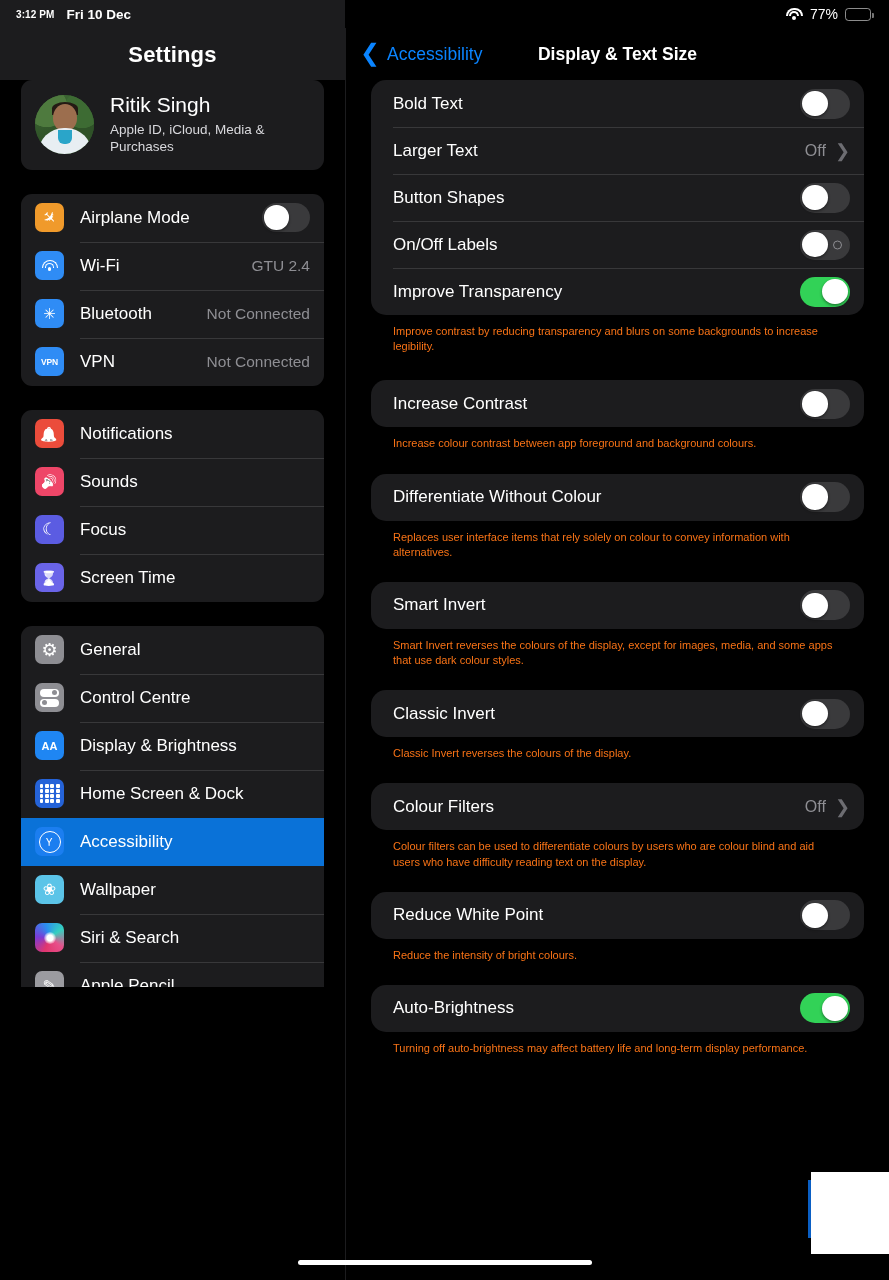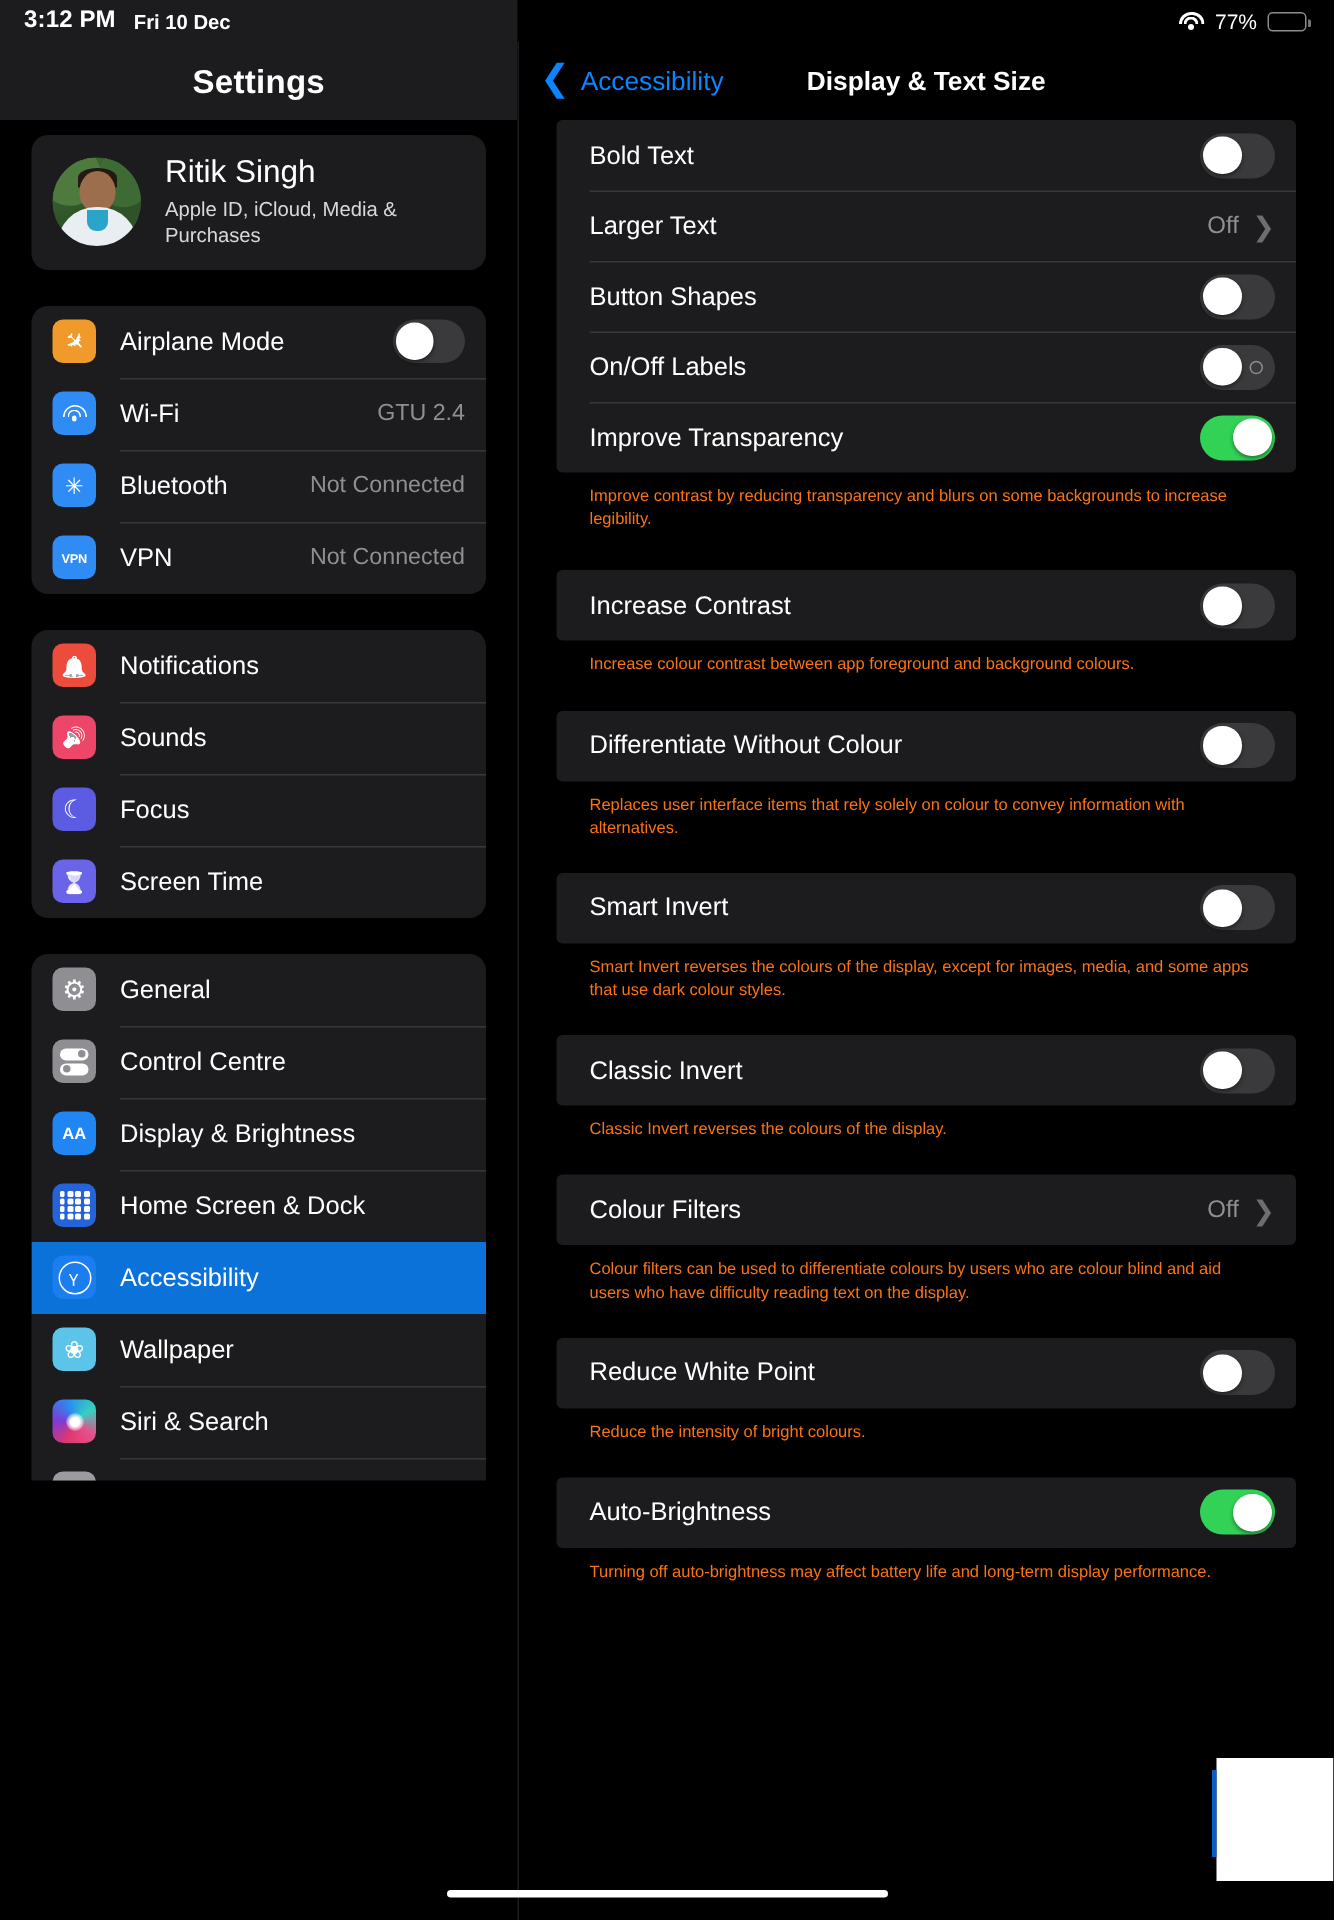--- a/index.html
+++ b/index.html
@@ -12,21 +12,21 @@
     position:relative;
   }
 
   
   .statusbar {
     position:absolute; top:0; left:0; width:889px; height:28px;
     display:flex; align-items:center; z-index:30;
   }
   .sb-left { width:345px; height:28px; background:#1c1c1e; display:flex; align-items:center; padding-left:16px; gap:12px; }
   .sb-right { flex:1; height:28px; background:#000; display:flex; align-items:center; justify-content:flex-end; padding-right:18px; gap:7px; }
-  .sb-time { font-size:16px; font-weight:600; color:#fff; letter-spacing:.1px; }
+  .sb-time { font-size:10px; font-weight:600; color:#fff; letter-spacing:.1px; }
   .sb-date { font-size:13.5px; font-weight:600; color:#fff; }
   .wifi-ico { display:inline-block; width:17px; height:13px; position:relative; }
   .wifi-ico i { position:absolute; display:block; border:2px solid #fff; border-bottom:none;
     border-top-left-radius:50px; border-top-right-radius:50px; }
   .wifi-ico i:nth-child(1){ width:17px;height:8.5px; left:0; top:0; }
   .wifi-ico i:nth-child(2){ width:10px;height:5px; left:3.5px; top:3.5px; }
   .wifi-ico i:nth-child(3){ width:4px;height:4px; left:6.5px; top:8px; background:#fff; border:none; border-radius:50%; }
   .sb-batt-text { font-size:14px; font-weight:500; }
   .batt { width:26px; height:13px; border:1.4px solid rgba(255,255,255,.55); border-radius:3.5px; position:relative; padding:1.5px; }
   .batt::after { content:""; position:absolute; right:-3.5px; top:4px; width:2px; height:5px;
@@ -40,21 +40,21 @@
   }
   .sidebar-header {
     position:absolute; top:0; left:0; width:345px; height:80px;
     background:#1c1c1e; display:flex; align-items:flex-end; justify-content:center;
     padding-bottom:12px; z-index:12;
   }
   .sidebar-title { font-size:22px; font-weight:700; letter-spacing:.2px; }
   .sidebar-scroll { position:absolute; top:80px; left:0; width:345px; height:1200px; padding:0 21px; }
 
   .card { background:#1c1c1e; border-radius:11px; overflow:hidden; }
-  .card.profile { margin-top:10px; display:flex; align-items:center; padding:14px 14px; gap:16px; }
+  .card.profile { margin-top:0; display:flex; align-items:center; padding:14px 14px; gap:16px; }
   .avatar {
     width:59px; height:59px; border-radius:50%; flex:0 0 59px; overflow:hidden; position:relative;
     background:#2c4a2a;
   }
   .avatar .bg1 { position:absolute; inset:0; background:
       radial-gradient(circle at 20% 20%, #4e7a3e 0 30%, transparent 31%),
       radial-gradient(circle at 80% 25%, #3d6b33 0 28%, transparent 29%),
       radial-gradient(circle at 70% 75%, #2f5228 0 35%, transparent 36%),
       linear-gradient(160deg,#3f6a35,#24421f); }
   .avatar .face { position:absolute; left:50%; top:14%; transform:translateX(-50%);
@@ -133,21 +133,21 @@
   .detail { position:absolute; left:346px; top:0; width:543px; height:1280px; background:#000; z-index:5; }
   .detail-nav { position:absolute; top:28px; left:0; width:543px; height:52px; display:flex; align-items:center; }
   .back-btn { display:flex; align-items:center; gap:7px; margin-left:14px; color:#0a84ff; cursor:pointer; }
   .back-chevron { font-size:24px; line-height:1; font-weight:400; margin-top:-2px; }
   .back-label { font-size:17.5px; }
   .detail-title { position:absolute; left:0; right:0; text-align:center; font-size:17.5px; font-weight:600; pointer-events:none; }
 
   .detail-body { position:absolute; top:80px; left:0; width:543px; height:1200px; padding:0 25px; }
 
   .sect { margin-bottom:0; }
-  .panel { background:#1c1c1e; border-radius:4px; overflow:hidden; }
+  .panel { background:#1c1c1e; border-radius:15px; overflow:hidden; }
   .prow { display:flex; align-items:center; min-height:47px; padding:0 14px 0 22px; position:relative; }
   .prow + .prow::before { content:""; position:absolute; left:22px; right:0; top:0; height:1px; background:#38383a; }
   .prow-label { font-size:17px; flex:1; }
   .prow-value { font-size:16px; color:#8e8e93; margin-right:9px; }
   .chev { color:#6d6d72; font-size:18px; line-height:1; }
   .footnote { font-size:11px; line-height:1.38; color:#f97316; padding:9px 22px 0 22px; }
 
   .toggle { width:50px; height:30px; border-radius:16px; background:#3a3a3c; position:relative; flex:0 0 50px; cursor:pointer; }
   .toggle .knob { position:absolute; top:2.3px; left:2.3px; width:25.4px; height:25.4px; border-radius:50%; background:#fff;
     box-shadow:0 1.5px 3px rgba(0,0,0,.45); }

